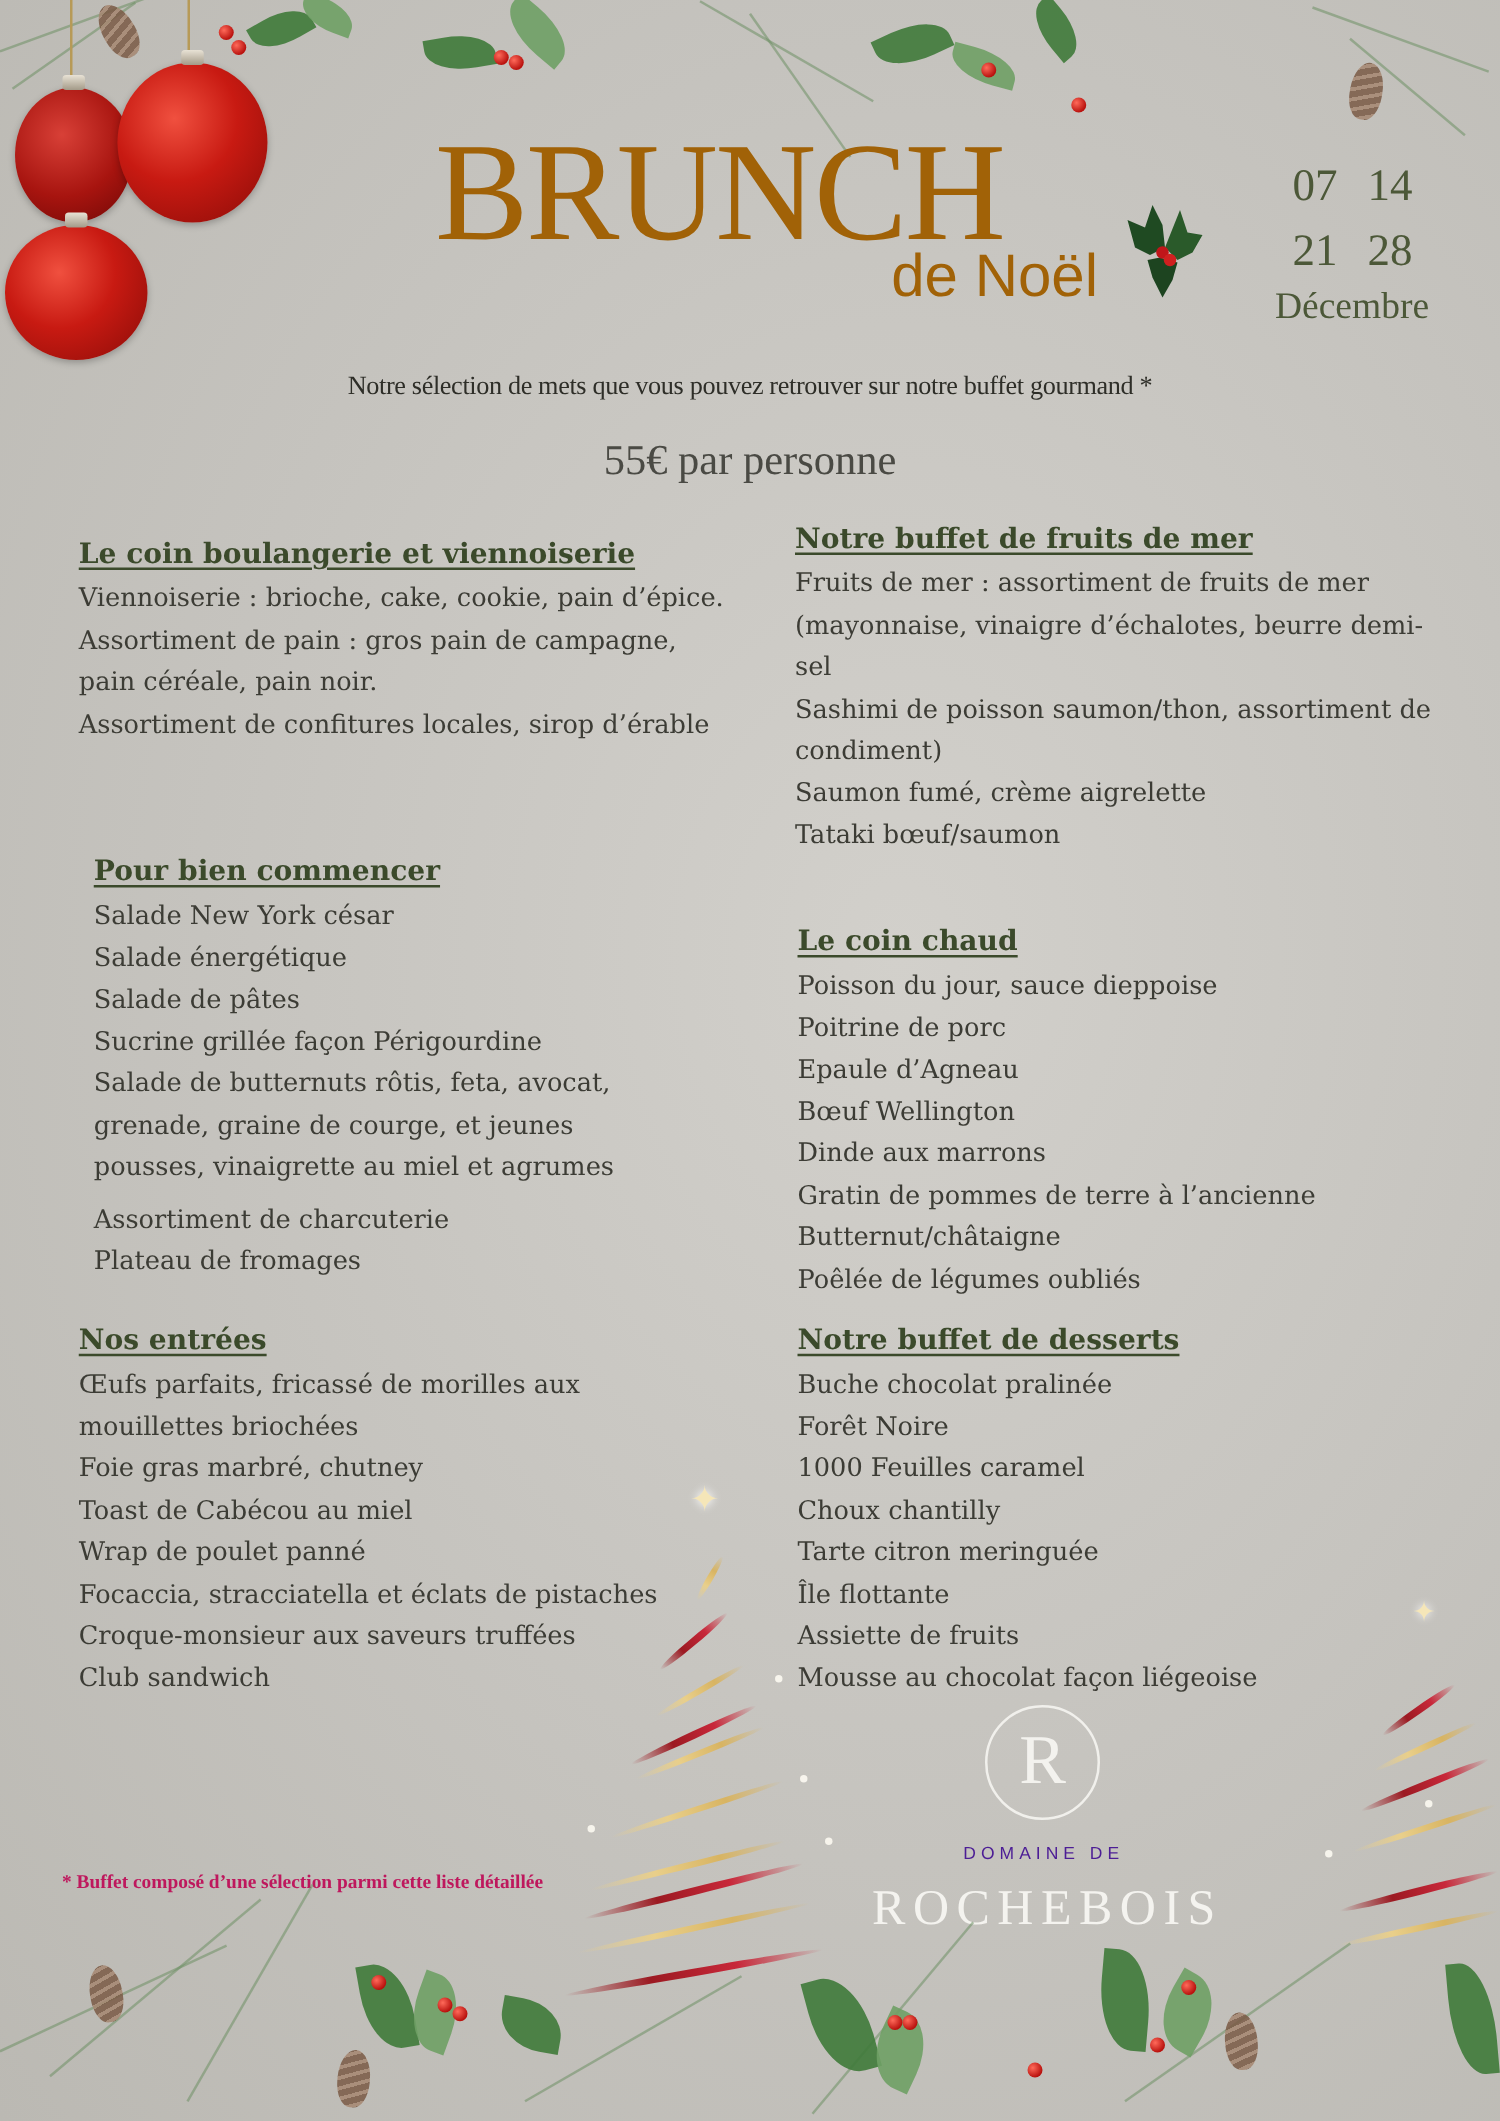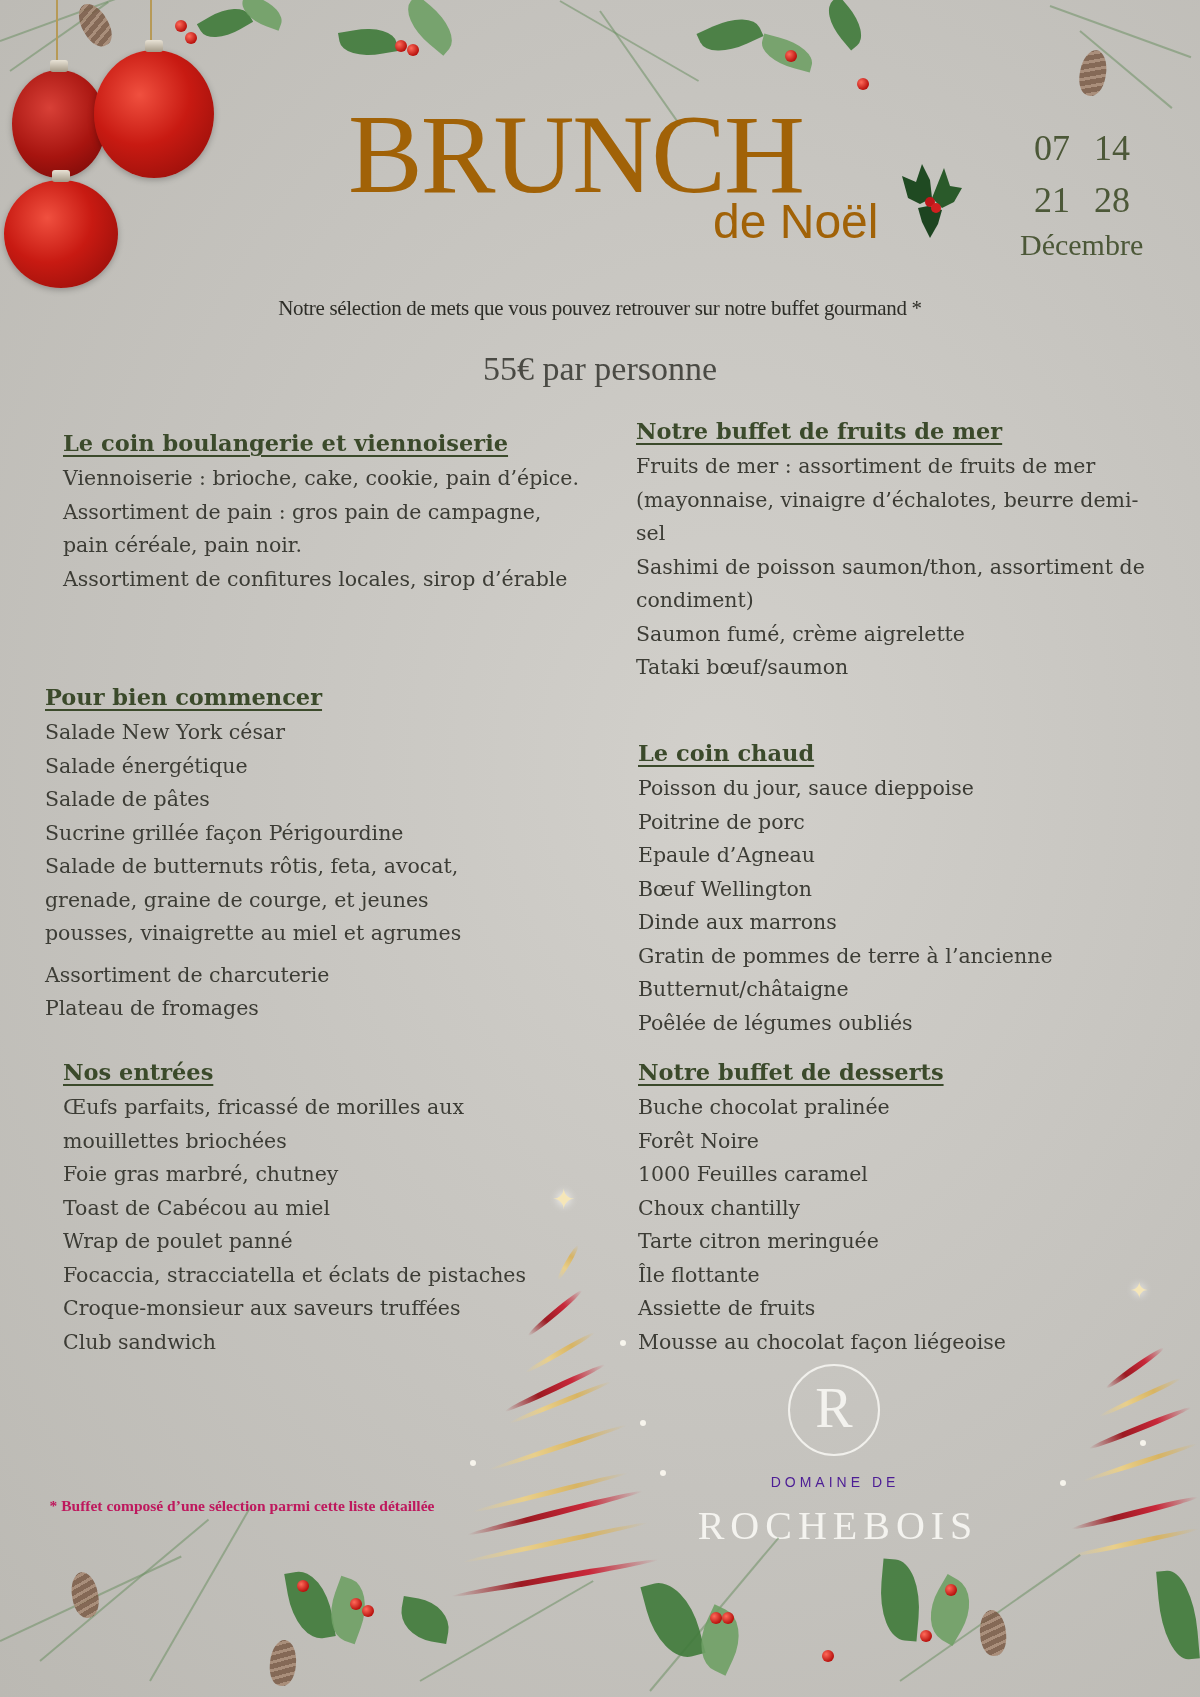--- a/index.html
+++ b/index.html
@@ -131,21 +131,21 @@
 <div class="intro">Notre sélection de mets que vous pouvez retrouver sur notre buffet gourmand *</div>
 <div class="price">55€  par personne</div>
 
 <div class="section" style="left:63px;top:426px;width:540px">
   <h2>Le coin boulangerie et viennoiserie</h2>
   <div class="item">Viennoiserie : brioche, cake, cookie, pain d’épice.</div>
   <div class="item" style="width:520px">Assortiment de pain : gros pain de campagne, pain céréale, pain noir.</div>
   <div class="item">Assortiment de confitures locales, sirop d’érable</div>
 </div>
 
-<div class="section" style="left:45px;top:680px;width:460px">
+<div class="section" style="left:75px;top:680px;width:460px">
   <h2>Pour bien commencer</h2>
   <div class="item">Salade New York césar</div>
   <div class="item">Salade énergétique</div>
   <div class="item">Salade de pâtes</div>
   <div class="item">Sucrine grillée façon Périgourdine</div>
   <div class="item" style="width:440px;margin-bottom:8px">Salade de butternuts rôtis, feta, avocat, grenade, graine de courge, et jeunes pousses, vinaigrette au miel et agrumes</div>
   <div class="item">Assortiment de charcuterie</div>
   <div class="item">Plateau de fromages</div>
 </div>
 

